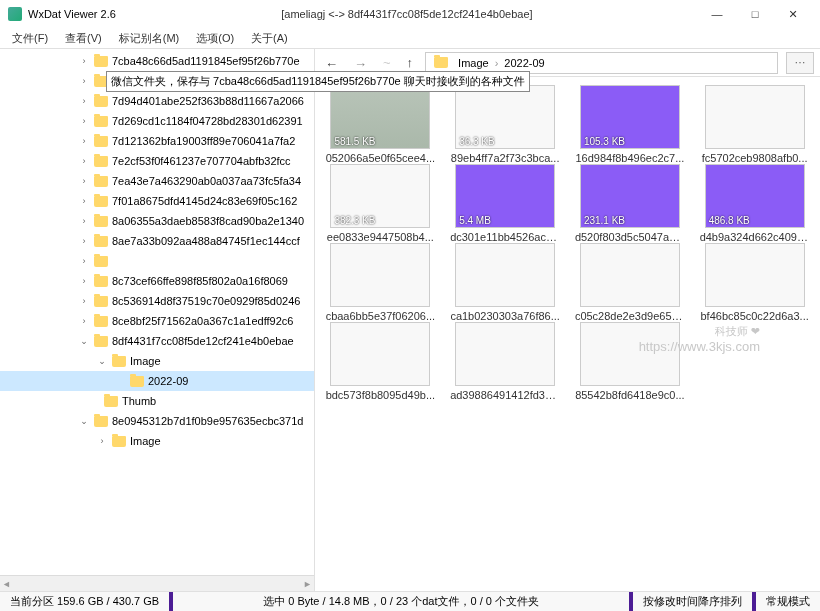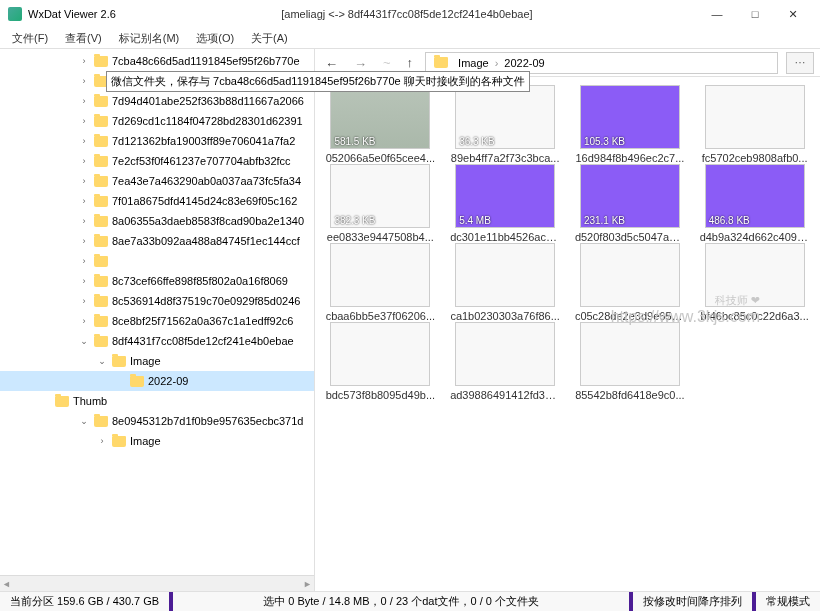--- a/index.html
+++ b/index.html
@@ -32,22 +32,22 @@
 .addr-sep { color: #999; }
 .more-btn { width: 28px; height: 22px; border: 1px solid #ccc; background: #f5f5f5; display: flex; align-items: center; justify-content: center; color: #666; }
 .grid { flex: 1; overflow: hidden; padding: 8px; display: grid; grid-template-columns: repeat(4, 1fr); gap: 0 10px; align-content: start; }
 .thumb { display: flex; flex-direction: column; align-items: center; }
 .thumb-img { width: 100px; height: 64px; background: #ddd; position: relative; border: 1px solid #ccc; display: flex; align-items: flex-end; }
 .thumb-img.doc { background: #f8f8f8; }
 .thumb-img.photo1 { background: linear-gradient(#b8c4b8,#aab8aa); }
 .thumb-img.photo2 { background: #8b5cf6; }
 .thumb-size { color: #fff; font-size: 10px; padding: 1px 3px; text-shadow: 0 0 2px #000; }
 .thumb-name { width: 110px; text-align: center; overflow: hidden; text-overflow: ellipsis; white-space: nowrap; margin-top: 3px; color: #333; }
-.watermark { position: absolute; top: 293px; right: 60px; color: #c8c8c8; font-size: 22px; z-index: 5; pointer-events: none; text-align: right; }
-.watermark .url { font-size: 16px; }
+.watermark { position: absolute; top: 324px; right: 60px; color: #c8c8c8; font-size: 22px; z-index: 5; pointer-events: none; text-align: right; }
+.watermark .url { font-size: 13px; }
 .statusbar { height: 20px; border-top: 1px solid #e0e0e0; display: flex; align-items: center; background: #f8f8f8; }
 .status-seg { padding: 0 10px; height: 100%; display: flex; align-items: center; border-right: 4px solid #4c1d95; }
 .status-seg:last-child { border-right: none; }
 .status-spacer { flex: 1; }
 </style>
 </head>
 <body>
 
 <div class="titlebar">
   <div class="title-icon"></div>
@@ -149,21 +149,21 @@
         <div class="tree-item" style="padding-left: 96px;">
           <span class="tree-chev">⌄</span>
           <div class="folder-icon"></div>
           <span class="tree-label">Image</span>
         </div>
         <div class="tree-item sel" style="padding-left: 114px;">
           <span class="tree-chev"></span>
           <div class="folder-icon"></div>
           <span class="tree-label">2022-09</span>
         </div>
-        <div class="tree-item" style="padding-left: 39px;">
+        <div class="tree-item" style="padding-left: 88px;">
           <span class="tree-chev"></span>
           <div class="folder-icon"></div>
           <span class="tree-label">Thumb</span>
         </div>
         <div class="tree-item" style="padding-left: 78px;">
           <span class="tree-chev">⌄</span>
           <div class="folder-icon"></div>
           <span class="tree-label">8e0945312b7d1f0b9e957635ecbc371d</span>
         </div>
         <div class="tree-item" style="padding-left: 96px;">

